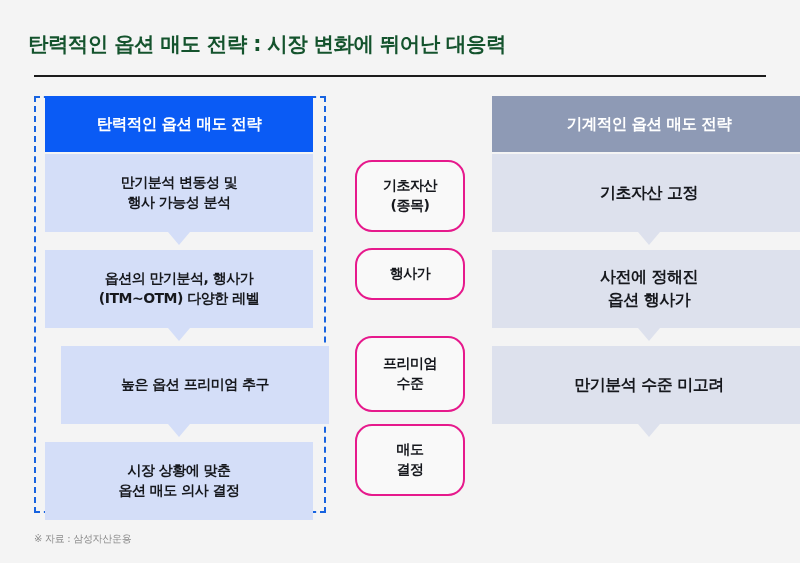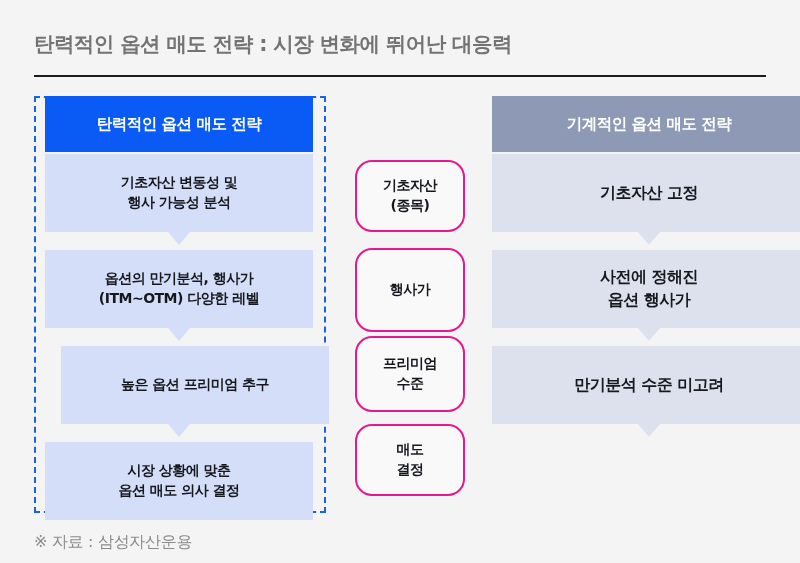--- a/index.html
+++ b/index.html
@@ -13,26 +13,26 @@
   body {
     background: #f4f4f4;
     font-family: "DejaVu Sans", "Liberation Sans", sans-serif;
     color: #1b1b1b;
     position: relative;
   }
 
   
   #page-title {
     position: absolute;
-    left: 34px;
+    left: 28px;
     top: 30px;
     font-size: 20.5px;
     font-weight: bold;
     letter-spacing: -0.6px;
-    color: #737373;
+    color: #14532d;
     white-space: nowrap;
   }
 
   #title-rule {
     position: absolute;
     left: 34px;
     top: 75px;
     width: 732px;
     height: 1.5px;
     background: #1b1b1b;
@@ -151,40 +151,40 @@
     color: #16181d;
     line-height: 1.4;
     white-space: pre-line;
   }
 
   
   #source-note {
     position: absolute;
     left: 34px;
     top: 532px;
-    font-size: 16px;
+    font-size: 10px;
     color: #8b8b8b;
     letter-spacing: -0.3px;
     text-align: center;
   }
 </style>
 </head>
 <body>
 
 <div id="page-title">탄력적인 옵션 매도 전략 : 시장 변화에 뛰어난 대응력</div>
 
 <div id="title-rule"></div>
 
 <div id="left-column"></div>
 
 <div class="flow-col" id="left-flow" style="left:45px; top:96px; position:absolute;">
 
   <div class="node head-blue" style="top:0px; height:56px;">탄력적인 옵션 매도 전략</div>
 
-  <div class="node cell-blue" style="top:58px; height:78px;">기초자산 변동성 및
+  <div class="node cell-blue" style="top:58px; height:78px;">만기분석 변동성 및
 행사 가능성 분석</div>
 
   <div class="connector blue" style="top:136px;"></div>
 
   <div class="node cell-blue" style="top:154px; height:78px;">옵션의 만기분석, 행사가
 (ITM~OTM) 다양한 레벨</div>
 
   <div class="connector blue" style="top:232px;"></div>
 
   <div class="node cell-blue" style="top:250px; height:78px;margin-left:16px;">높은 옵션 프리미엄 추구</div>
@@ -193,21 +193,21 @@
 
   <div class="node cell-blue" style="top:346px; height:78px;">시장 상황에 맞춘
 옵션 매도 의사 결정</div>
 </div>
 
 <div id="center-column">
 
   <div class="pill" style="top:64px; height:72px;">기초자산
 (종목)</div>
 
-  <div class="pill" style="top:152px; height:84px;">행사가</div>
+  <div class="pill" style="top:152px; height:52px;">행사가</div>
 
   <div class="pill" style="top:240px; height:76px;">프리미엄
 수준</div>
 
   <div class="pill" style="top:328px; height:72px;">매도
 결정</div>
 </div>
 
 <div id="right-flow">
 

